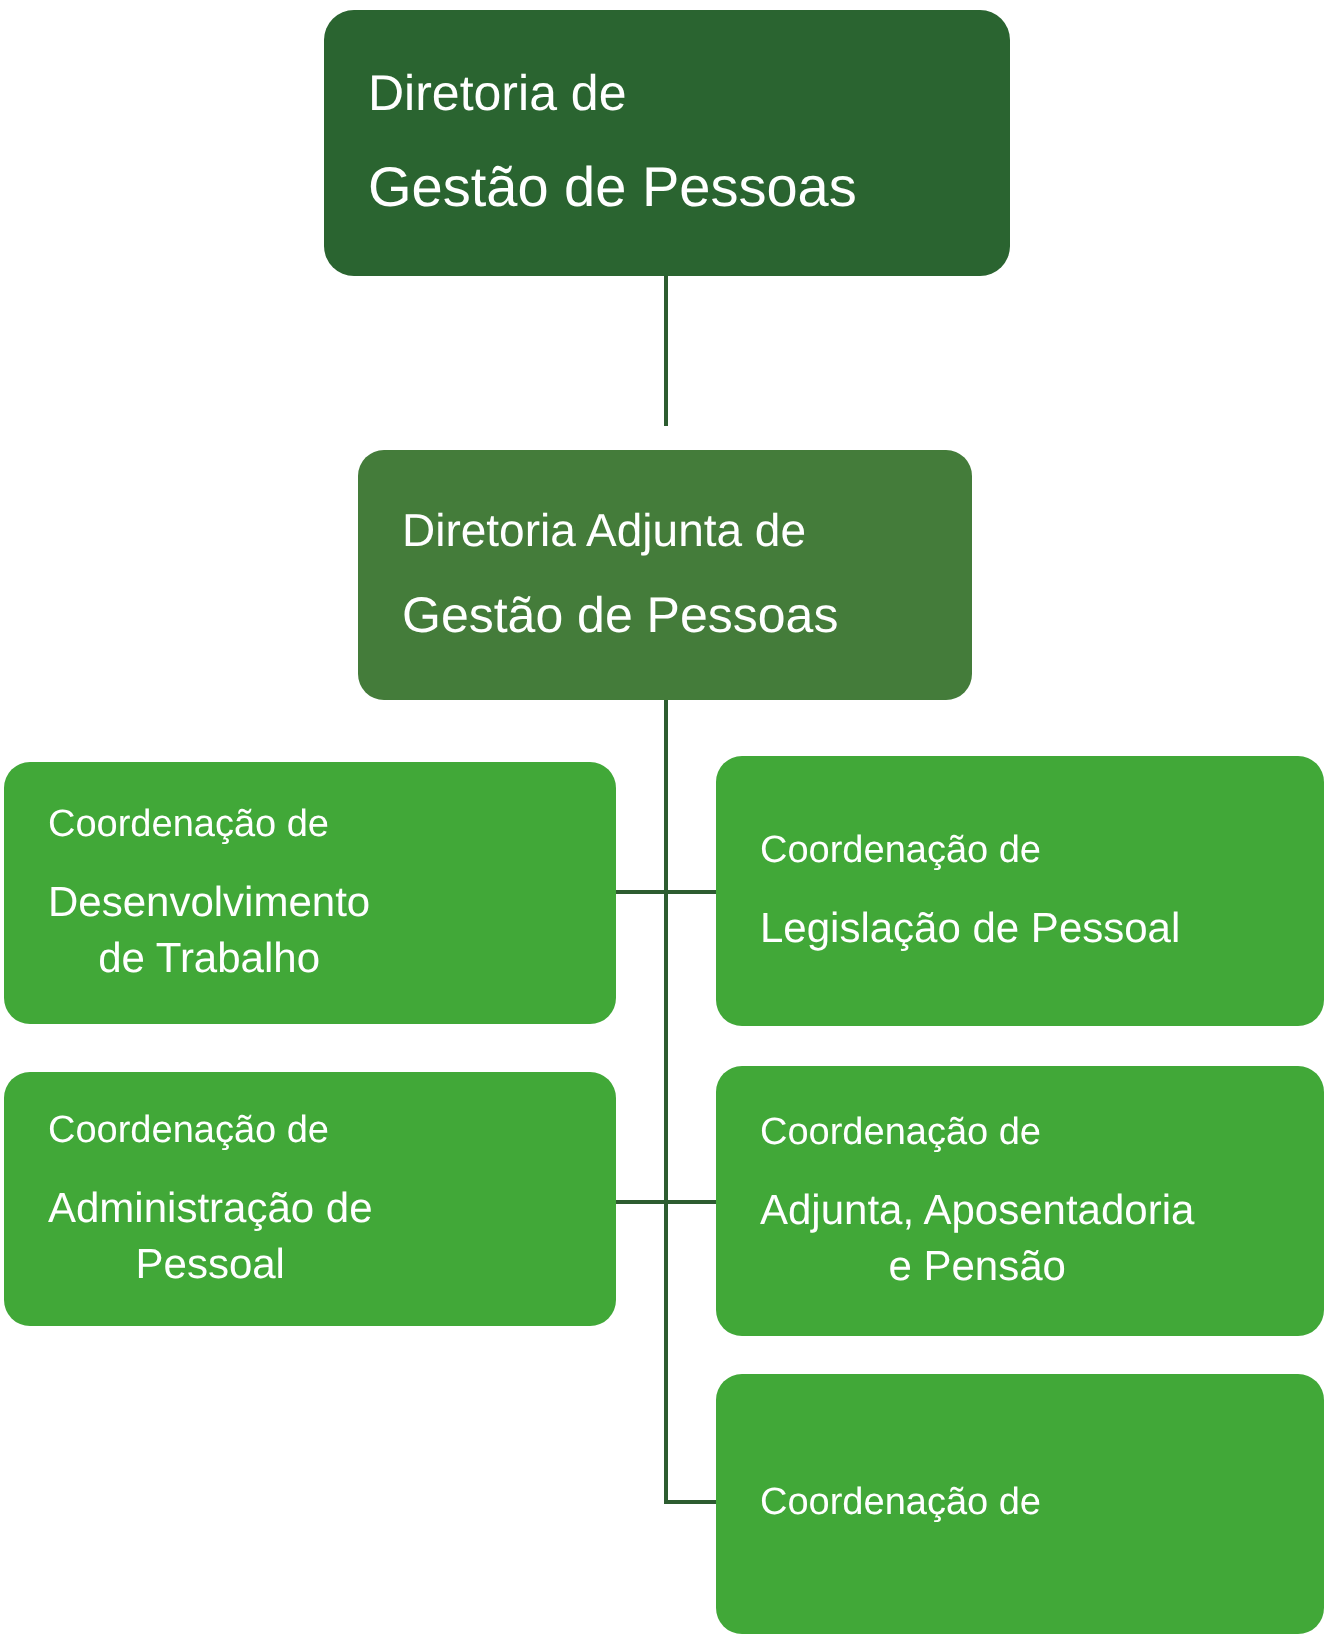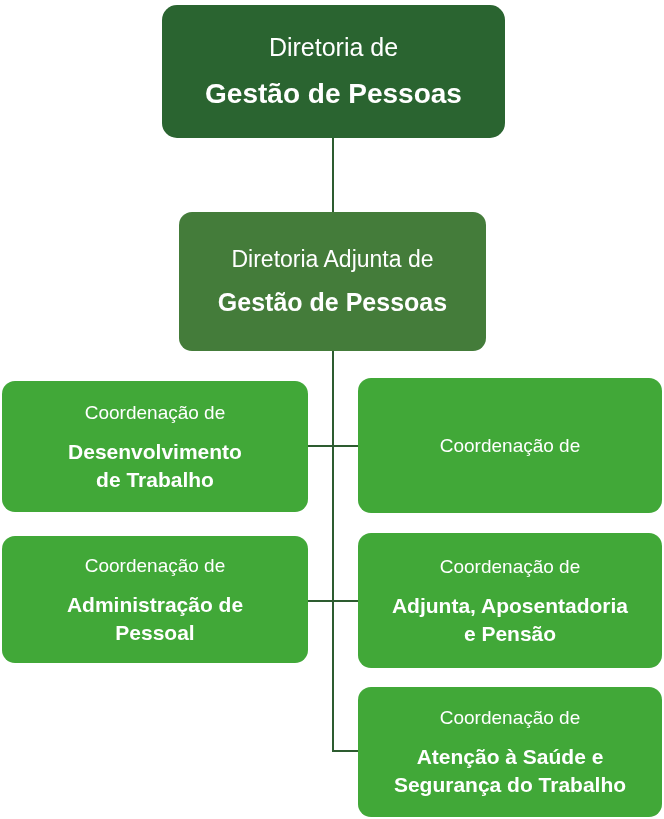--- a/index.html
+++ b/index.html
@@ -9,46 +9,46 @@
     height: 819px;
     background: #ffffff;
     font-family: "Liberation Sans", sans-serif;
     overflow: hidden;
   }
   .node {
     position: absolute;
     display: flex;
     flex-direction: column;
     justify-content: center;
-    align-items: center;
+    align-items: flex-start;
     text-align: center;
     color: #ffffff;
     box-sizing: border-box;
     padding: 0 22px;
   }
   .node .prefix { font-weight: 400; display: block; }
-  .node .title  { font-weight: 700; display: block; white-space: pre-line; margin-top: 13px; }
+  .node .title  { font-weight: 400; display: block; white-space: pre-line; margin-top: 13px; }
 
   .level1 { background: #2a6430; border-radius: 15px; }
   .level1 .prefix { font-size: 25px; line-height: 1.25; }
   .level1 .title  { font-size: 28px; line-height: 1.25; }
 
   .level2 { background: #447c3a; border-radius: 13px; }
   .level2 .prefix { font-size: 23px; line-height: 1.25; }
   .level2 .title  { font-size: 25px; line-height: 1.25; }
 
   .level3 { background: #41a838; border-radius: 13px; }
   .level3 .prefix { font-size: 19px; line-height: 1.32; }
   .level3 .title  { font-size: 21px; line-height: 1.32; }
 
   .connector { position: absolute; background: #2d5c30; }
 
   
   #node-root    { left: 162px; top: 5px;   width: 343px; height: 133px; }
-  #node-deputy  { left: 179px; top: 212px; width: 307px; height: 139px; }
+  #node-deputy  { left: 179px; top: 225px; width: 307px; height: 125px; }
   #node-c1      { left: 2px;   top: 381px; width: 306px; height: 131px; }
   #node-c2      { left: 358px; top: 378px; width: 304px; height: 135px; }
   #node-c3      { left: 2px;   top: 536px; width: 306px; height: 127px; }
   #node-c4      { left: 358px; top: 533px; width: 304px; height: 135px; }
   #node-c5      { left: 358px; top: 687px; width: 304px; height: 130px; }
 
   #conn-top     { left: 332px; top: 137px; width: 2px;  height: 76px; }
   #conn-trunk   { left: 332px; top: 336px; width: 2px;  height: 416px; }
   #conn-row1    { left: 308px; top: 445px; width: 50px; height: 2px; }
   #conn-row2    { left: 308px; top: 600px; width: 50px; height: 2px; }
@@ -76,33 +76,32 @@
   </div>
 
   <div class="node level3" id="node-c1">
     <span class="prefix">Coordenação de</span>
     <span class="title">Desenvolvimento
 de Trabalho</span>
   </div>
 
   <div class="node level3" id="node-c2">
     <span class="prefix">Coordenação de</span>
+    <span class="title">Legislação de Pessoal</span>
   </div>
 
   <div class="node level3" id="node-c3">
     <span class="prefix">Coordenação de</span>
     <span class="title">Administração de
 Pessoal</span>
   </div>
 
   <div class="node level3" id="node-c4">
     <span class="prefix">Coordenação de</span>
     <span class="title">Adjunta, Aposentadoria
 e Pensão</span>
   </div>
 
   <div class="node level3" id="node-c5">
     <span class="prefix">Coordenação de</span>
-    <span class="title">Atenção à Saúde e
-Segurança do Trabalho</span>
   </div>
 
 </div>
 
 </body></html>

